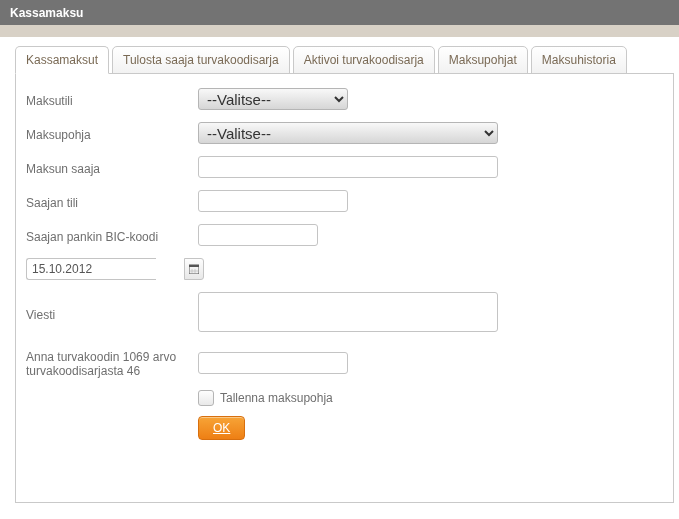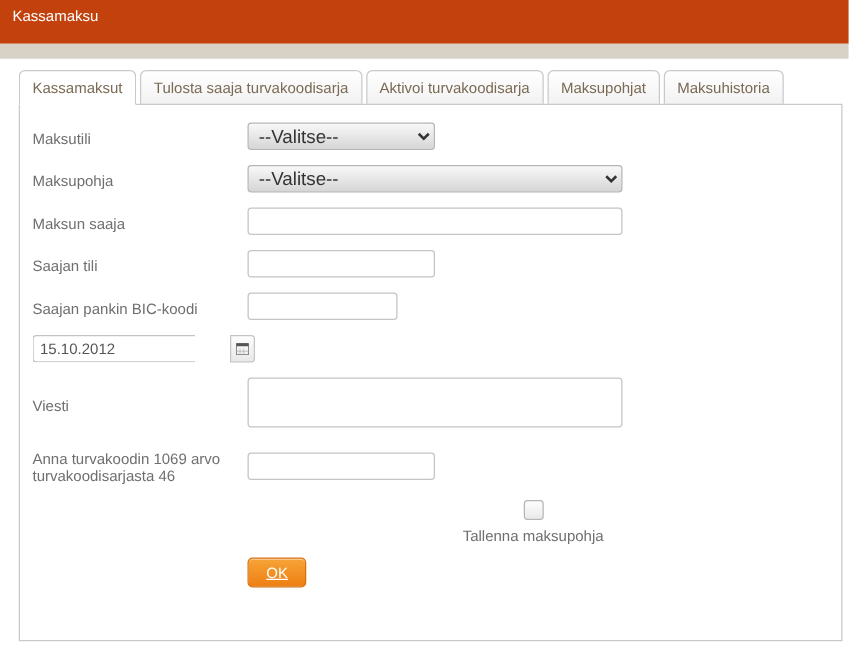--- a/index.html
+++ b/index.html
@@ -9,25 +9,25 @@
     font-size: 12px;
     background: #fff;
     color: #5a5a5a;
   }
   .wrap {
     width: 679px;
     height: 519px;
     position: relative;
   }
   .header-bar {
-    background: #c2410c;
+    background: #737373;
     color: #fff;
-    font-weight: normal;
+    font-weight: bold;
     padding: 6px 10px;
-    height: 35px;
+    height: 25px;
   }
   .header-strip {
     background: #d8d1c6;
     height: 12px;
   }
   .tabs {
     margin: 8px 0 0 15px;
     position: relative;
     display: flex;
     align-items: flex-end;
@@ -124,21 +124,20 @@
     display: inline-block;
   }
   .cal-icon svg { display:block; }
   .chk-row {
     display: flex;
     align-items: center;
     margin-left: 172px;
     margin-bottom: 10px;
     gap: 6px;
     color: #6f6f6f;
-    flex-direction: column;
   }
   .chk {
     width: 16px; height: 16px;
     border: 1px solid #b5b5b5;
     border-radius: 3px;
     background: linear-gradient(#fefefe,#e9e9e9);
     cursor: pointer;
   }
   .ok-btn {
     margin-left: 172px;

